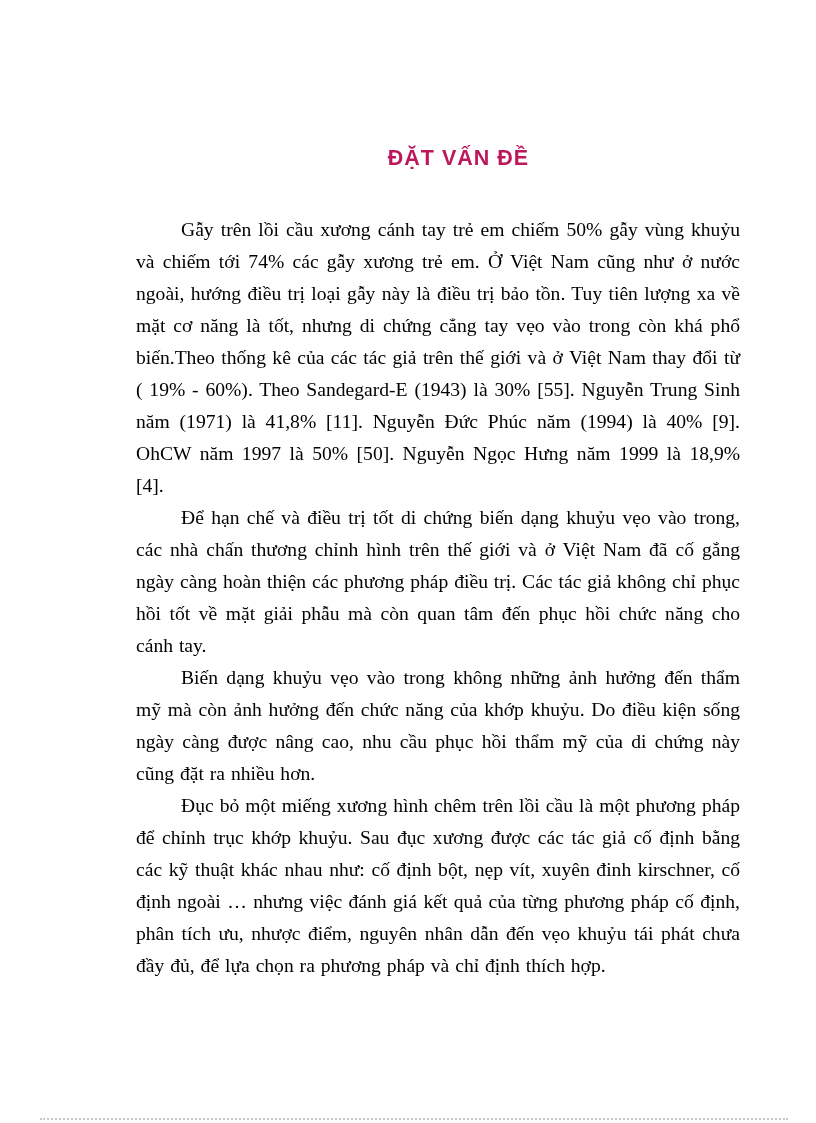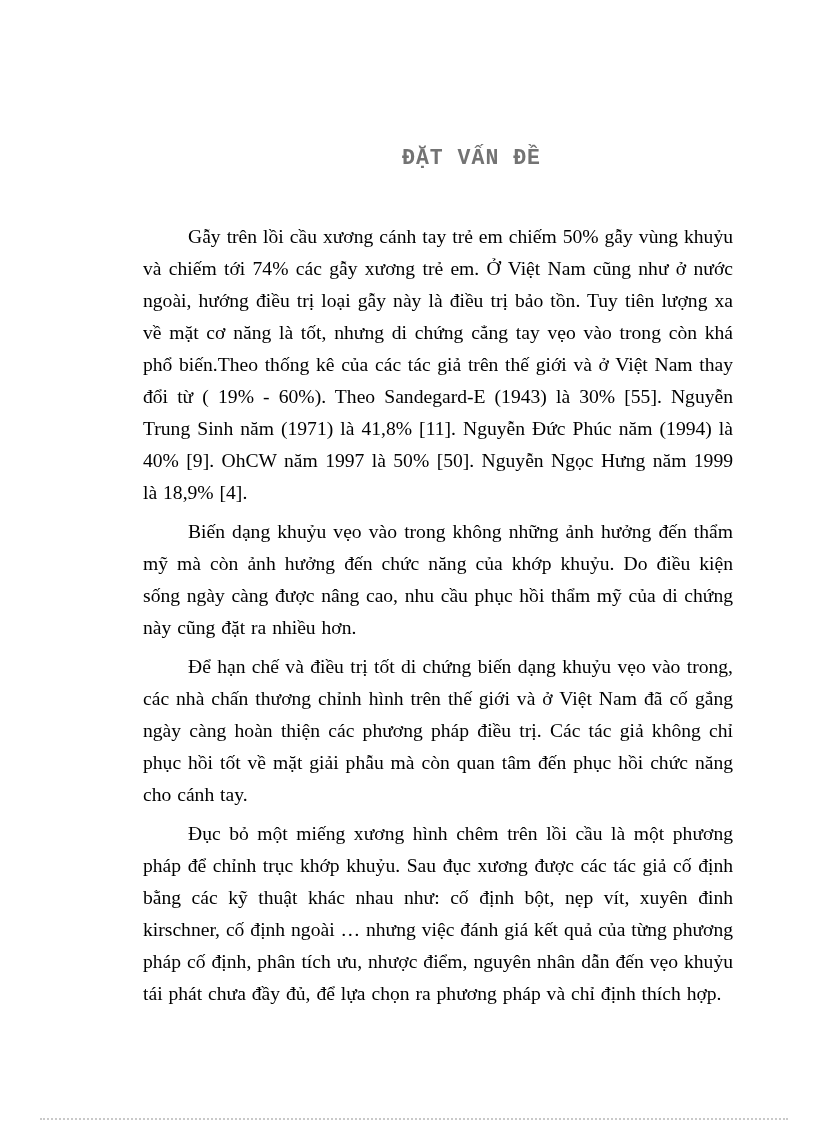--- a/index.html
+++ b/index.html
@@ -11,38 +11,38 @@
     position: relative;
     width: 816px;
     height: 1123px;
     background: #ffffff;
     overflow: hidden;
     color: #000000;
   }
   .doc-title {
     position: absolute;
     top: 146px;
-    left: 149px;
+    left: 136px;
     width: 645px;
     margin: 0;
     text-align: center;
-    font-family: Liberation Mono, monospace;
+    font-family: Liberation Sans, sans-serif;
     font-weight: bold;
     font-size: 21.5px;
     letter-spacing: 1px;
-    color: #737373;
+    color: #be185d;
   }
   .doc-content {
     position: absolute;
     top: 214px;
     left: 136px;
     width: 604px;
   }
   .doc-content p {
-    margin: 7px;
+    margin: 0;
     padding: 0;
     font-family: "Liberation Serif", "DejaVu Serif", serif;
     font-size: 19.6px;
     line-height: 32px;
     text-align: justify;
     text-indent: 45px;
     word-spacing: 1px;
     color: #000000;
   }
   
@@ -60,20 +60,20 @@
 </style>
 </head>
 <body>
 
 <div class="page">
 
   <h1 class="doc-title">ĐẶT VẤN ĐỀ</h1>
 
   <div class="doc-content">
     <p>Gẫy trên lồi cầu xương cánh tay trẻ em chiếm 50% gẫy vùng khuỷu và chiếm tới 74% các gẫy xương trẻ em. Ở Việt Nam cũng như ở nước ngoài, hướng điều trị loại gẫy này là điều trị bảo tồn. Tuy tiên lượng xa về mặt cơ năng là tốt, nhưng di chứng cẳng tay vẹo vào trong còn khá phổ biến.Theo thống kê của các tác giả trên thế giới và ở Việt Nam thay đổi từ ( 19% - 60%). Theo Sandegard-E (1943) là 30% [55]. Nguyễn Trung Sinh năm (1971) là 41,8% [11]. Nguyễn Đức Phúc năm (1994) là 40% [9]. OhCW năm 1997 là 50% [50]. Nguyễn Ngọc Hưng năm 1999 là 18,9% [4].</p>
+    <p>Để hạn chế và điều trị tốt di chứng biến dạng khuỷu vẹo vào trong, các nhà chấn thương chỉnh hình trên thế giới và ở Việt Nam đã cố gắng ngày càng hoàn thiện các phương pháp điều trị. Các tác giả không chỉ phục hồi tốt về mặt giải phẫu mà còn quan tâm đến phục hồi chức năng cho cánh tay.</p>
     <p>Biến dạng khuỷu vẹo vào trong không những ảnh hưởng đến thẩm mỹ mà còn ảnh hưởng đến chức năng của khớp khuỷu. Do điều kiện sống ngày càng được nâng cao, nhu cầu phục hồi thẩm mỹ của di chứng này cũng đặt ra nhiều hơn.</p>
-    <p>Để hạn chế và điều trị tốt di chứng biến dạng khuỷu vẹo vào trong, các nhà chấn thương chỉnh hình trên thế giới và ở Việt Nam đã cố gắng ngày càng hoàn thiện các phương pháp điều trị. Các tác giả không chỉ phục hồi tốt về mặt giải phẫu mà còn quan tâm đến phục hồi chức năng cho cánh tay.</p>
     <p>Đục bỏ một miếng xương hình chêm trên lồi cầu là một phương pháp để chỉnh trục khớp khuỷu. Sau đục xương được các tác giả cố định bằng các kỹ thuật khác nhau như: cố định bột, nẹp vít, xuyên đinh kirschner, cố định ngoài … nhưng việc đánh giá kết quả của từng phương pháp cố định, phân tích ưu, nhược điểm, nguyên nhân dẫn đến vẹo khuỷu tái phát chưa đầy đủ, để lựa chọn ra phương pháp và chỉ định thích hợp.</p>
   </div>
 
   <div class="page-break-line"></div>
 
 </div>
 
 </body></html>

